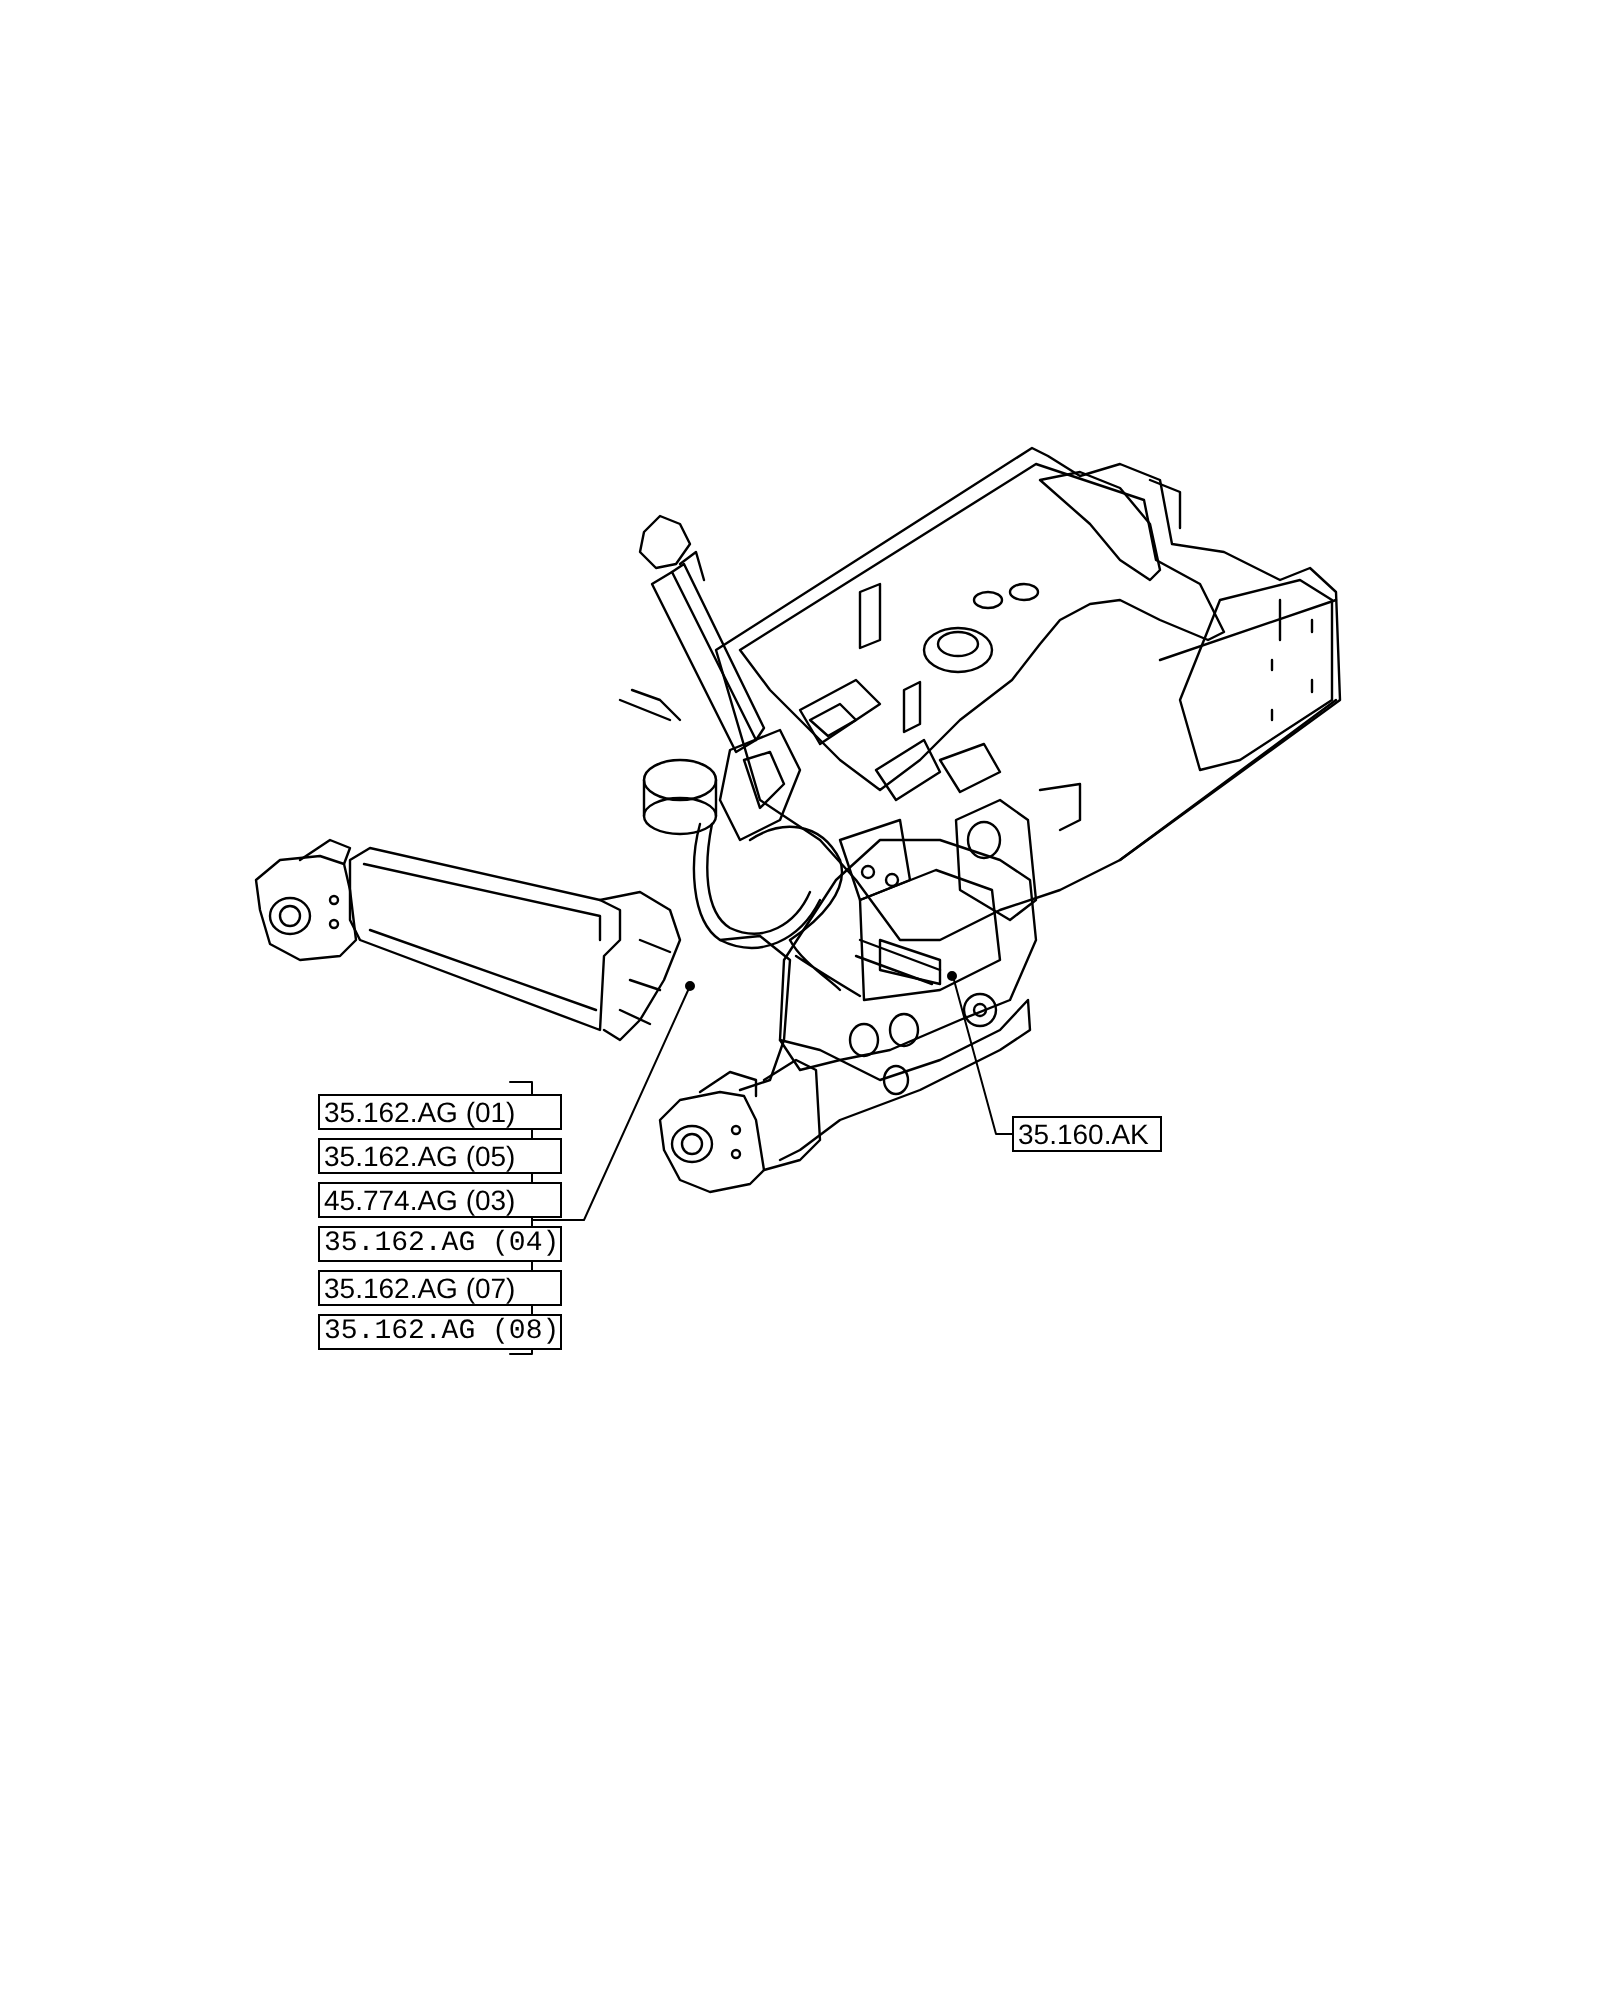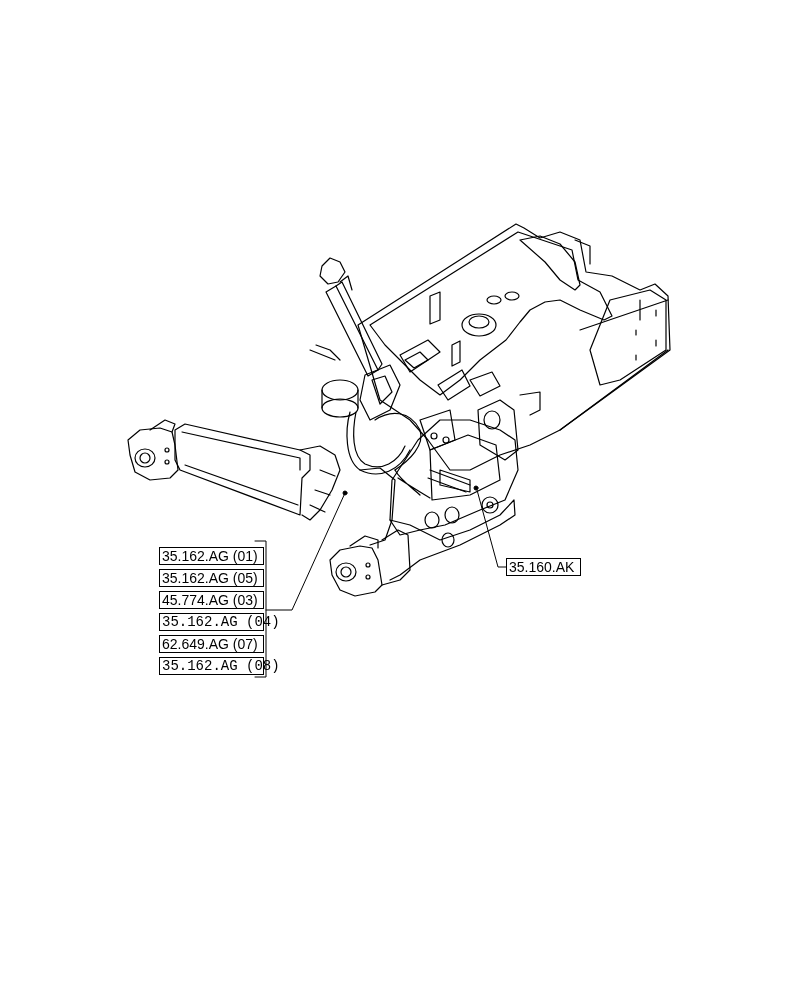--- a/index.html
+++ b/index.html
@@ -5,21 +5,21 @@
   html, body { margin: 0; padding: 0; background: #ffffff; }
   body { width: 812px; height: 1000px; position: relative; overflow: hidden;
          font-family: "Liberation Sans", sans-serif; }
   #diagram { position: absolute; left: 0; top: 0; width: 812px; height: 1000px; }
   .callout {
     position: absolute; background: #fff; border: 1px solid #000;
     font-family: "Liberation Sans", sans-serif; font-size: 14px; line-height: 16px;
     color: #000; padding: 0 2px; white-space: nowrap; cursor: pointer;
     box-sizing: border-box; height: 18px;
   }
-  .group-ref { left: 159px; width: 105px; }
+  .group-ref { left: 159px; width: 122px; }
 </style>
 </head>
 <body>
 
 <svg id="diagram" viewBox="0 0 812 1000" xmlns="http://www.w3.org/2000/svg" fill="none" stroke="#000" stroke-width="1.2" stroke-linejoin="round" stroke-linecap="round">
 
   <g>
     <path d="M358 325 L516 224 L524 228 L540 238 L560 232 L580 240 L586 272 L612 276 L640 290 L655 284 L668 296 L670 350 L560 430 L530 445 L500 455 L470 470 L450 470 L428 440 L410 420 L380 400 Z"></path>
     <path d="M370 325 L518 232 L572 250 L578 280 L600 292 L612 316 L604 320 L580 310 L560 300 L545 302 L530 310 L520 322 L506 340 L480 360 L460 380 L440 395 L420 380 L400 360 L385 345 Z"></path>
     <path d="M610 300 L650 290 L666 300 L666 350 L620 380 L600 385 L590 350 Z"></path>
@@ -108,15 +108,15 @@
     <path d="M477 490 L498 567 L506 567"></path>
     <circle cx="345" cy="493" r="2" fill="#000"></circle>
     <circle cx="476" cy="488" r="2" fill="#000"></circle>
   </g>
 </svg>
 
 <div class="callout group-ref" style="top:547px;">35.162.AG (01)</div>
 <div class="callout group-ref" style="top:569px;">35.162.AG (05)</div>
 <div class="callout group-ref" style="top:591px;">45.774.AG (03)</div>
 <div class="callout group-ref" style="top:613px;font-family:Liberation Mono, monospace;">35.162.AG (04)</div>
-<div class="callout group-ref" style="top:635px;">62.649.AG (07)</div>
+<div class="callout group-ref" style="top:635px;">35.162.AG (07)</div>
 <div class="callout group-ref" style="top:657px;font-family:Liberation Mono, monospace;">35.162.AG (08)</div>
 <div class="callout" style="left:506px; top:558px; width:75px;">35.160.AK</div>
 
 </body></html>

